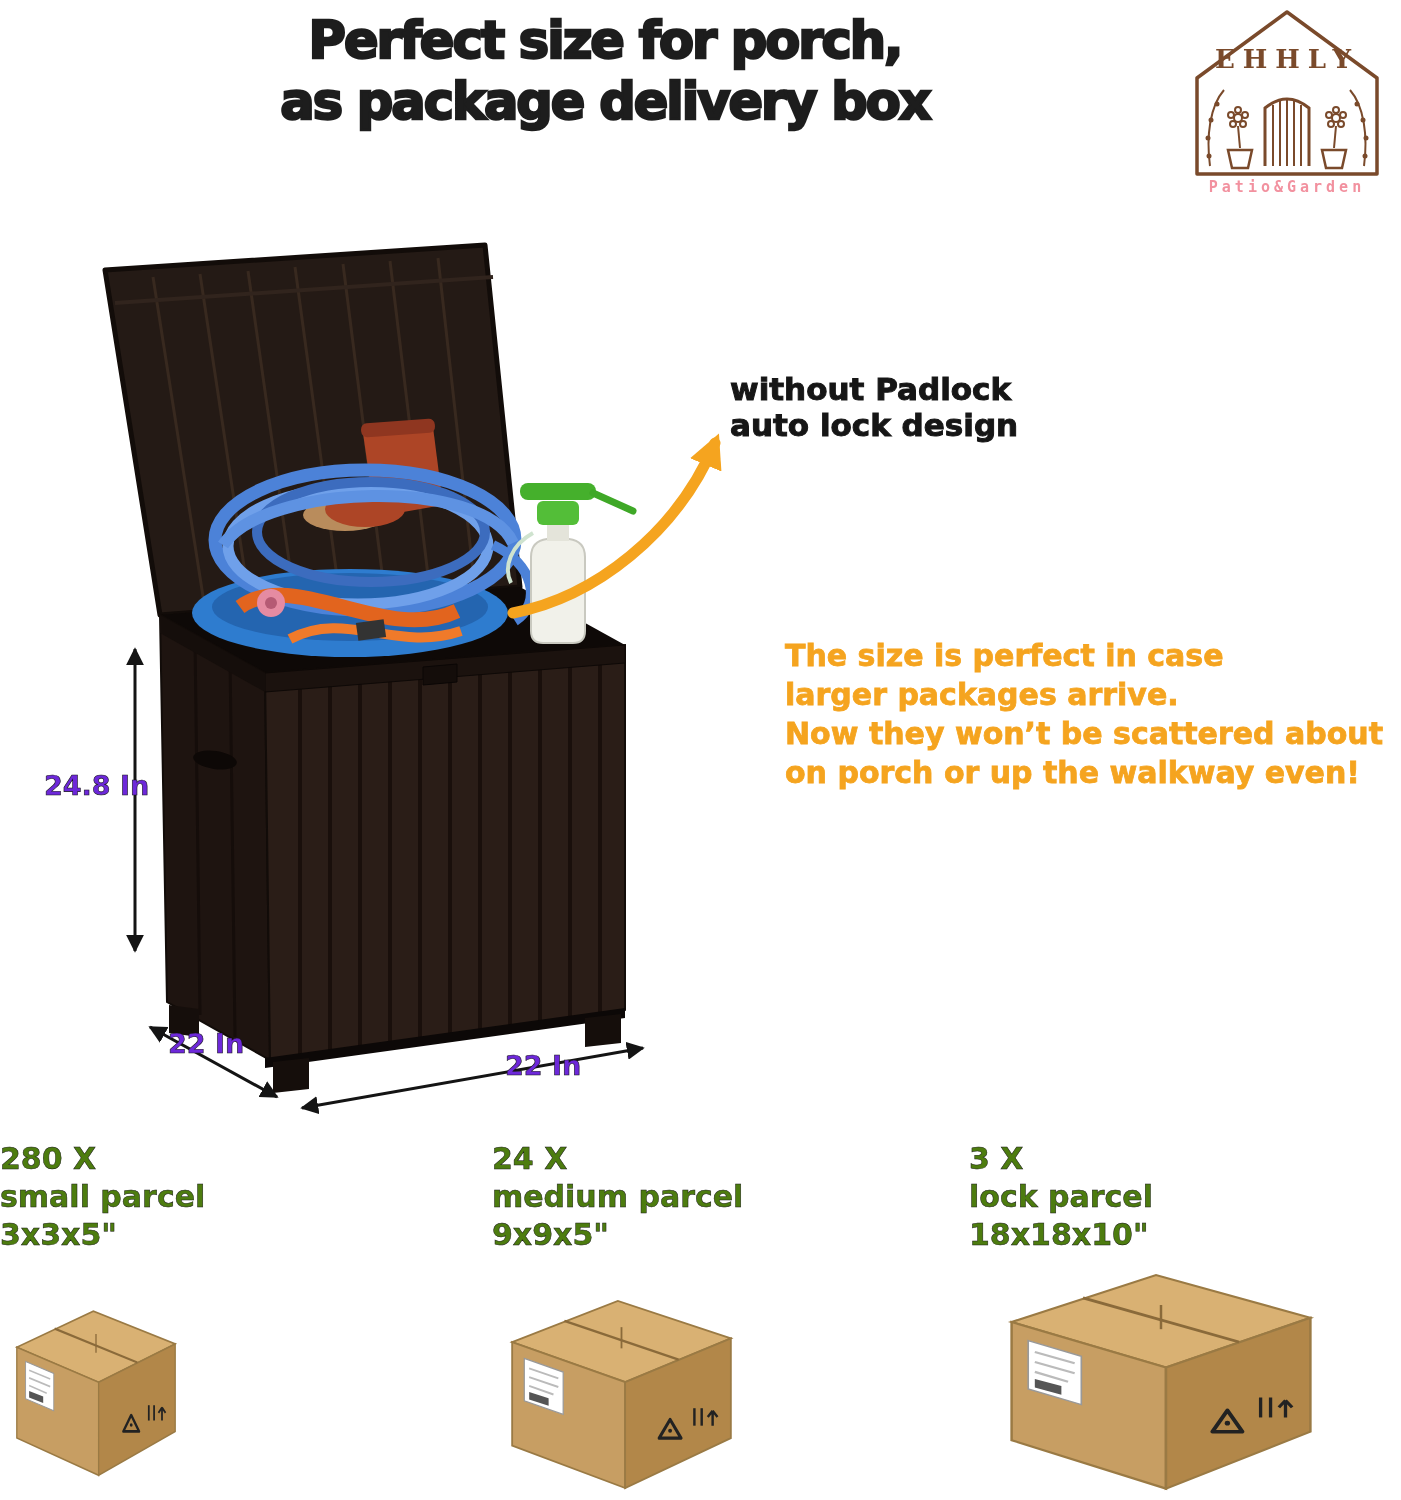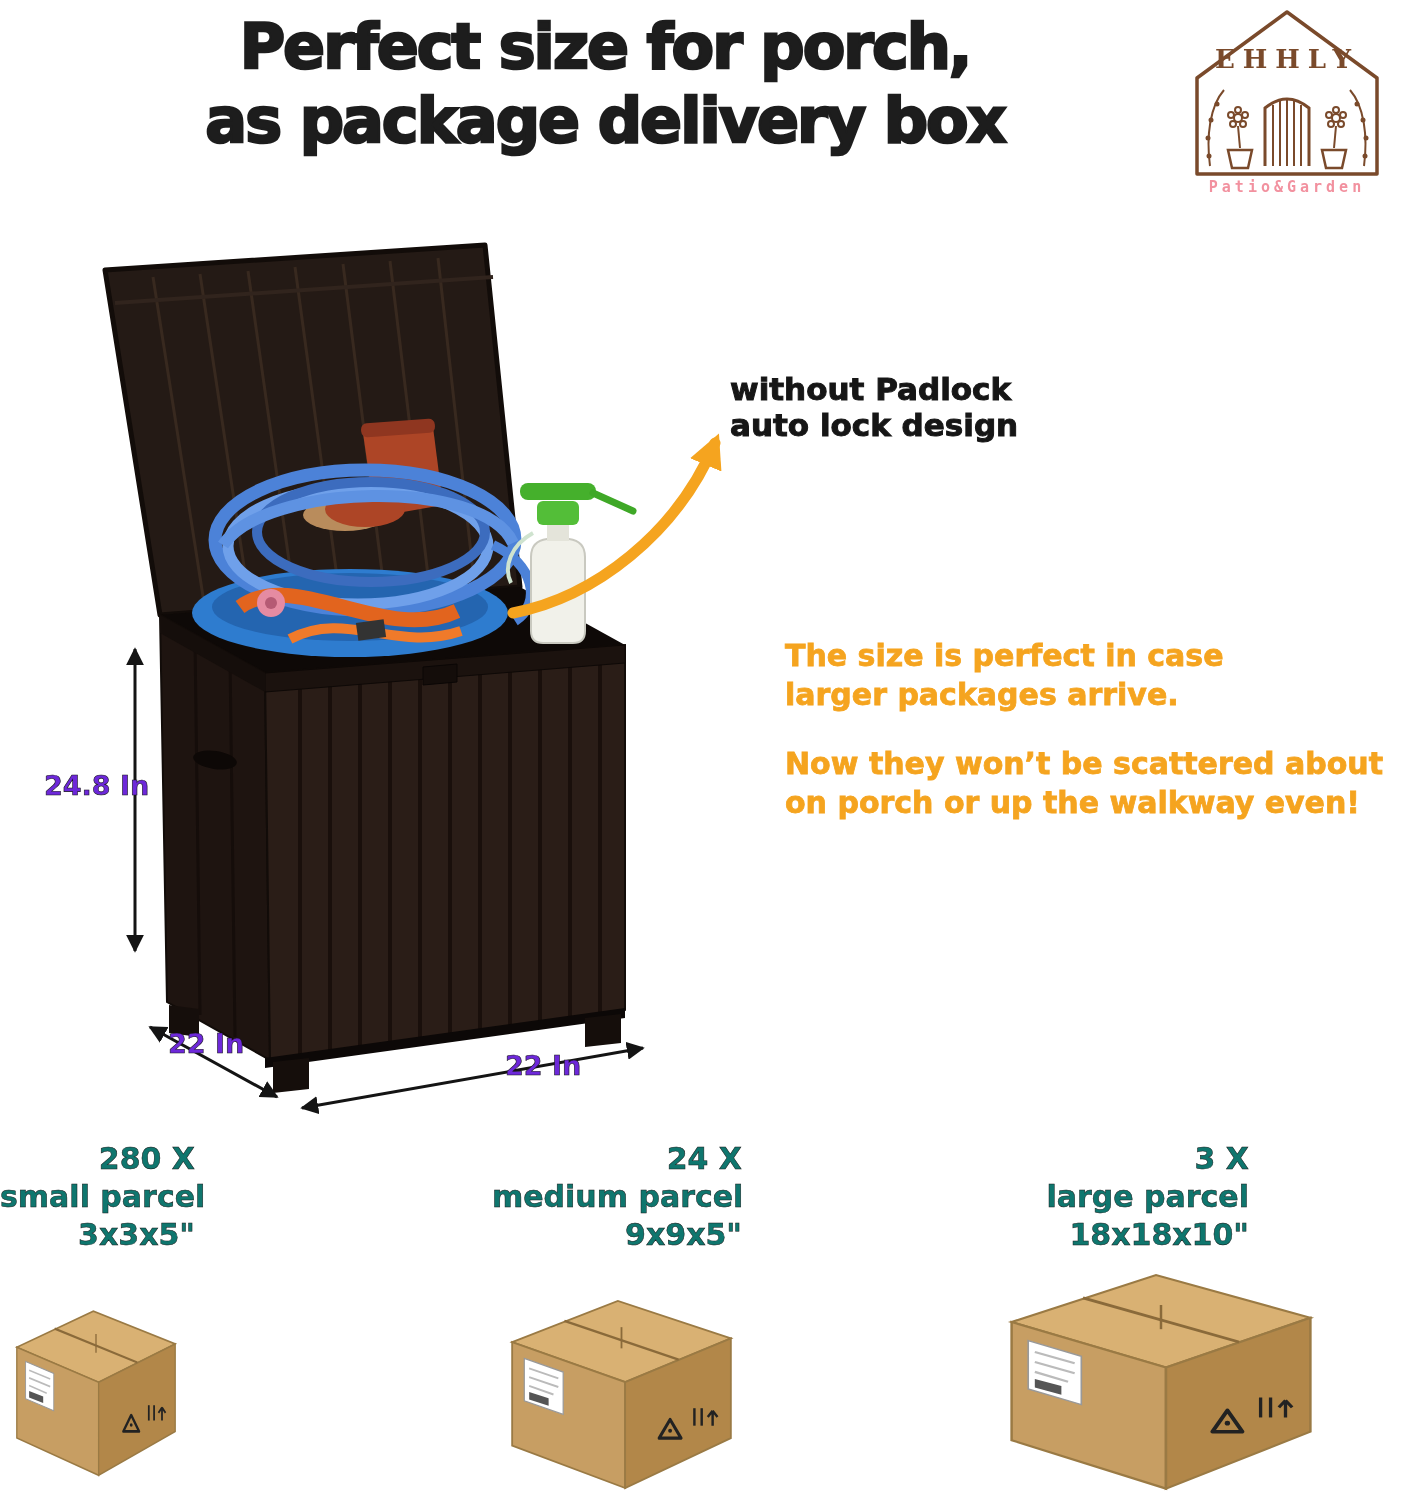--- a/index.html
+++ b/index.html
@@ -1,29 +1,29 @@
 <!DOCTYPE html>
 <html><head>
 <meta charset="utf-8">
 <style>
   html,body{margin:0;padding:0;background:#ffffff}
   .canvas{position:relative;width:1401px;height:1500px;background:#fff;overflow:hidden;
           font-family:"DejaVu Sans",sans-serif;margin:0 auto}
   .abs{position:absolute}
   .headline{left:20px;top:10px;width:1170px;text-align:center;color:#1d1d1d;font-weight:bold;
-            font-size:62px;line-height:1.2;letter-spacing:-2px;-webkit-text-stroke:2.5px #1d1d1d}
+            font-size:51px;line-height:1.2;letter-spacing:-2px;-webkit-text-stroke:2.5px #1d1d1d}
   .deck-svg{left:65px;top:215px;width:700px;height:920px}
   .logo-svg{left:1178px;top:6px;width:218px;height:192px}
   .callout{left:730px;top:372px;font-size:31px;font-weight:bold;color:#161616;line-height:1.16;
            -webkit-text-stroke:1px #161616}
   .dim-label{font-size:27px;font-weight:bold;color:#6d28d9;-webkit-text-stroke:.6px #161616;white-space:nowrap}
   .marketing{left:785px;top:636px;width:615px;text-align:left;color:#F5A41F;font-size:30px;
              font-weight:bold;line-height:1.3;-webkit-text-stroke:.8px #F5A41F}
-  .marketing .para + .para{margin-top:30px}
-  .parcel-col{text-align:right;font-weight:bold;color:#0f766e;-webkit-text-stroke:.5px #1b1b1b}
+  .marketing .para + .para{}
+  .parcel-col{text-align:left;font-weight:bold;color:#4d7c0f;-webkit-text-stroke:.5px #1b1b1b}
   .parcel-col div{font-size:30px;line-height:38px;white-space:nowrap}
 </style>
 </head>
 <body>
 
 <div class="canvas">
 
   <svg width="0" height="0" style="position:absolute" aria-hidden="true">
     <defs>
       <g id="parcel-box">
@@ -225,20 +225,20 @@
     <div>24 X</div>
     <div>medium parcel</div>
     <div>9x9x5"</div>
   </div>
   <svg class="abs" style="left:500px;top:1286px;width:243px;height:212px" viewBox="0 0 200 170" preserveAspectRatio="none">
     <use href="#parcel-box"></use>
   </svg>
 
   <div class="abs parcel-col" style="left:969px;top:1140px;width:280px">
     <div>3 X</div>
-    <div>large parcel</div>
+    <div>lock parcel</div>
     <div>18x18x10"</div>
   </div>
   <svg class="abs" style="left:995px;top:1258px;width:332px;height:242px" viewBox="0 0 200 170" preserveAspectRatio="none">
     <use href="#parcel-box"></use>
   </svg>
 
 </div>
 
 </body></html>

